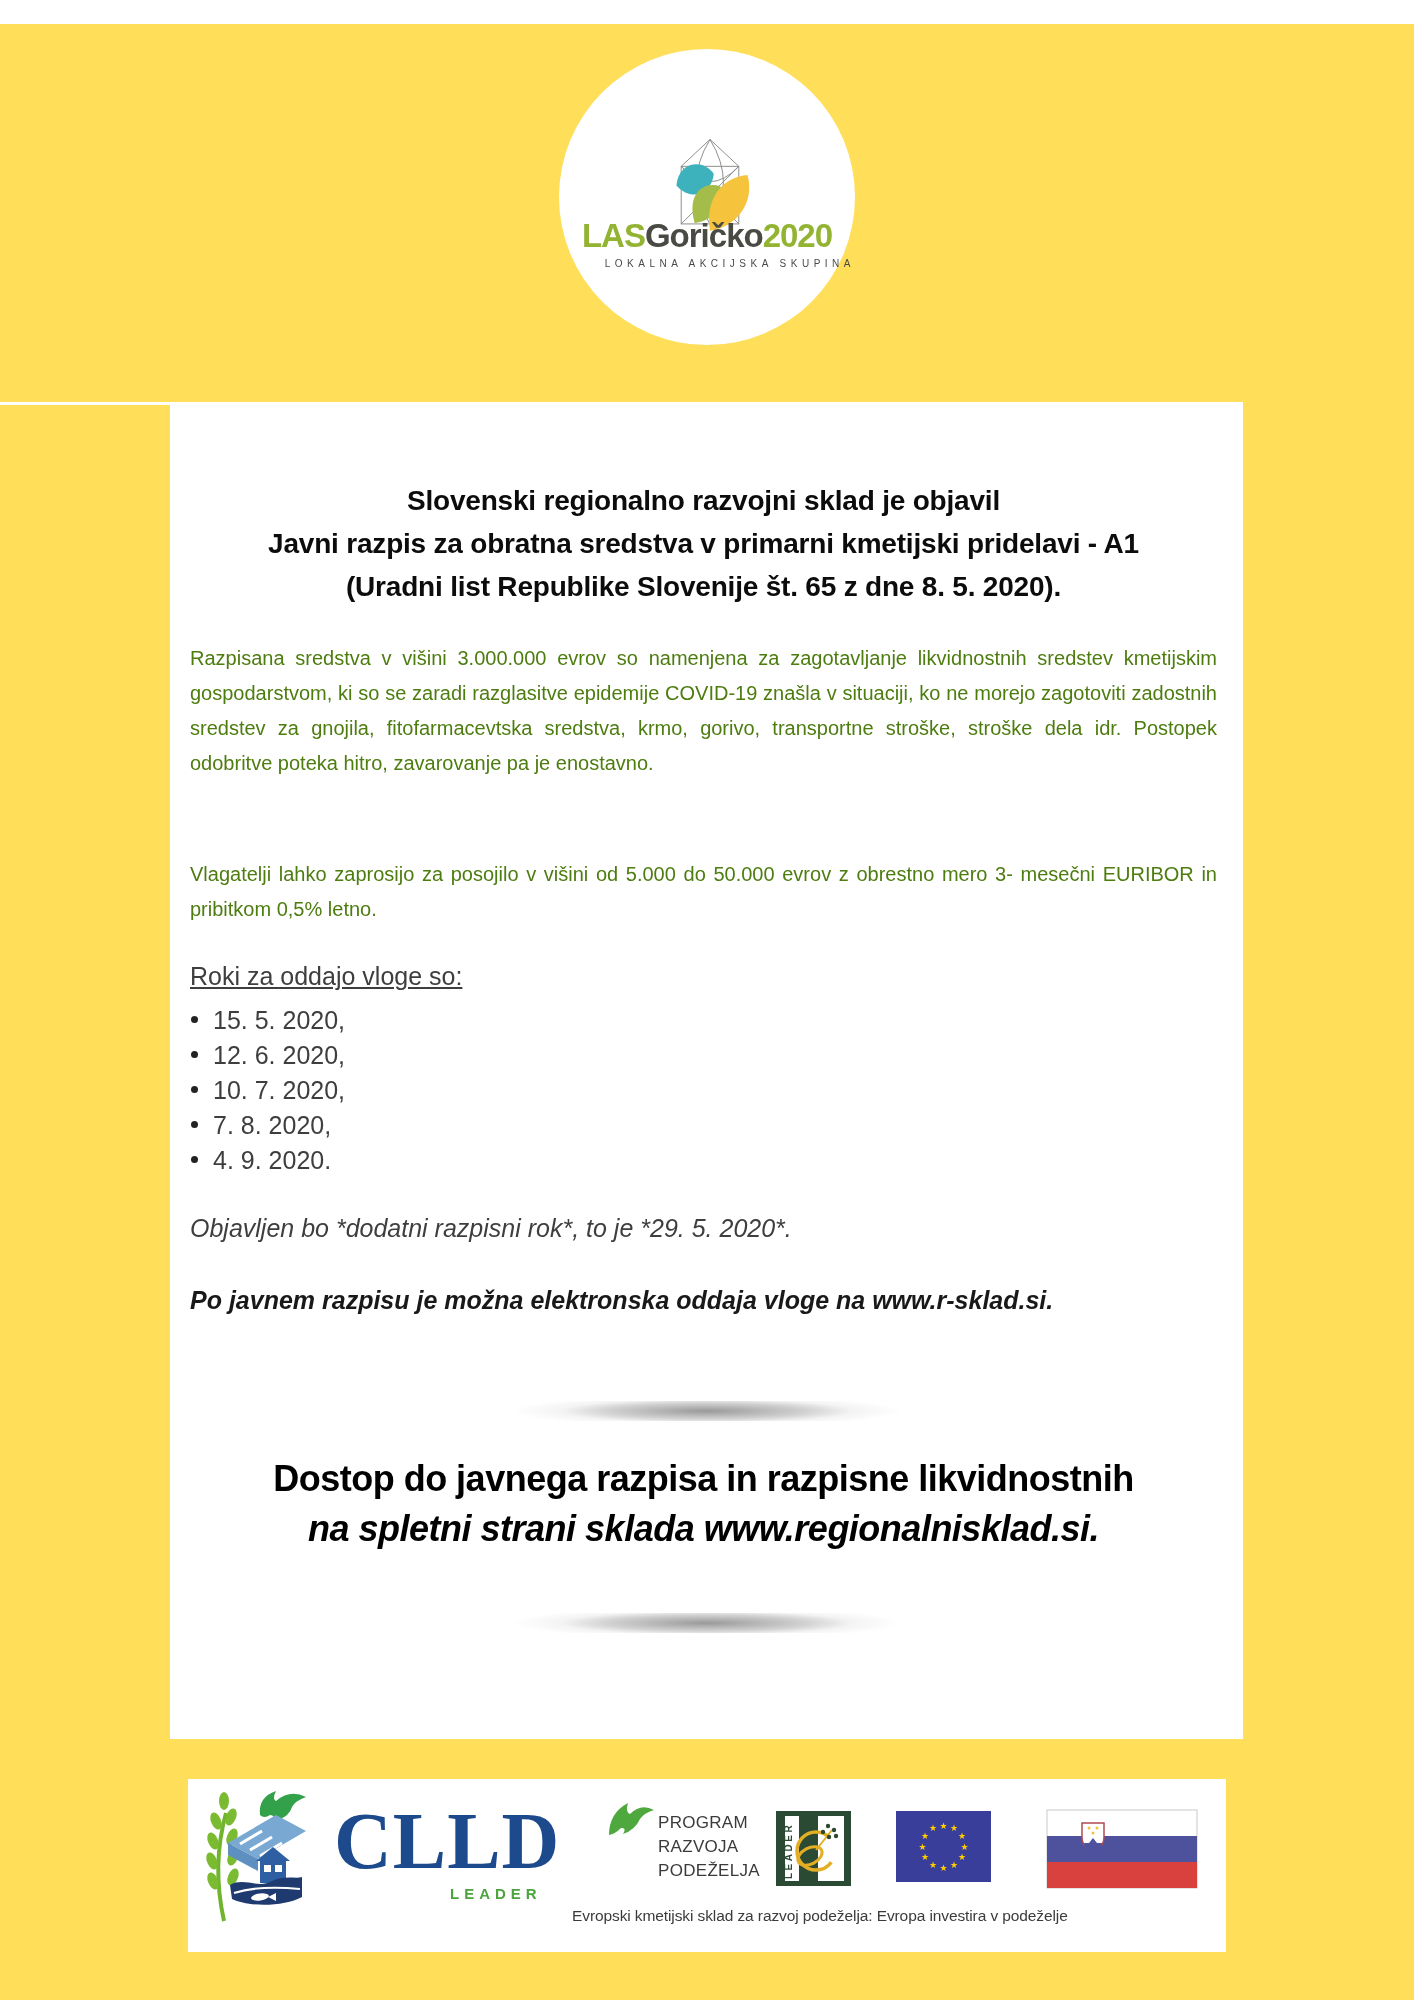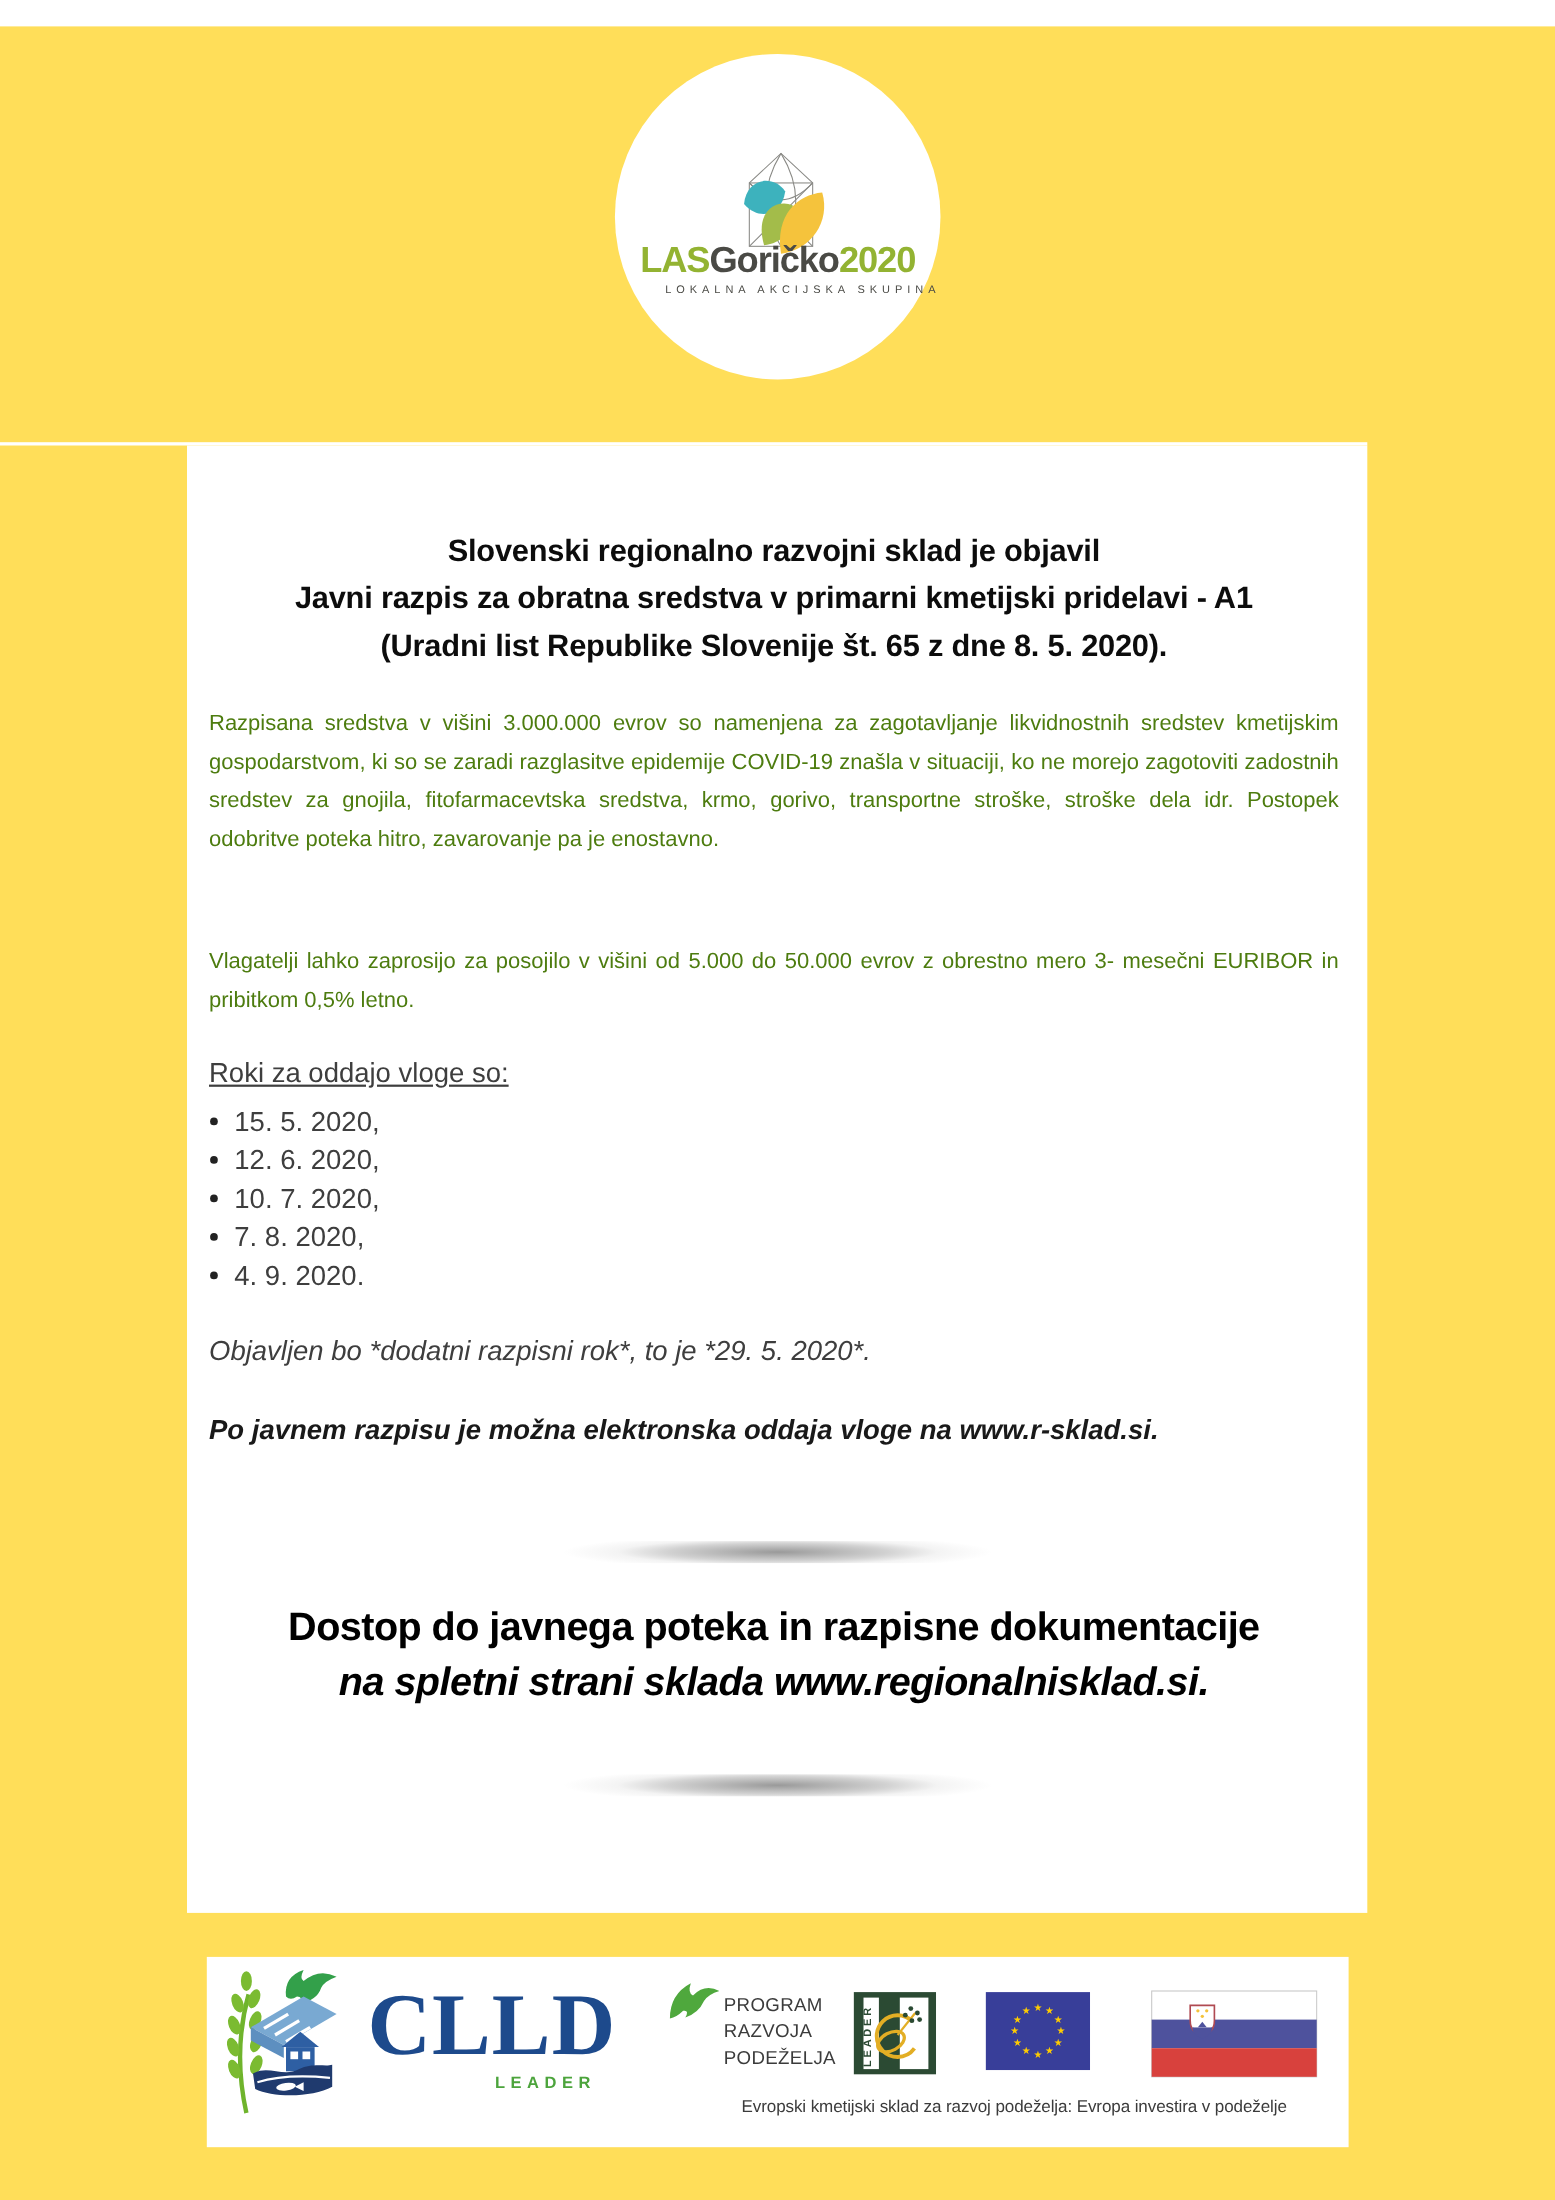--- a/index.html
+++ b/index.html
@@ -41,21 +41,21 @@
   
   .footer-bar{position:absolute;left:188px;top:1755px;width:1038px;height:173px;background:#ffffff;}
   .clld-icon{position:absolute;left:12px;top:6px;}
   .clld-text{position:absolute;left:146px;top:22px;font-family:"Liberation Serif",serif;font-weight:bold;font-size:80px;line-height:1;color:#1D4A8C;letter-spacing:1px;}
   .clld-sub{position:absolute;left:262px;top:106px;font-size:15px;font-weight:bold;letter-spacing:5px;color:#4CA43C;}
   .prp-swallow{position:absolute;left:418px;top:20px;}
   .prp-text{position:absolute;left:470px;top:32px;font-size:17px;line-height:24px;color:#3b3b3b;letter-spacing:0.3px;}
   .leader-logo{position:absolute;left:588px;top:32px;}
   .eu-flag{position:absolute;left:708px;top:32px;}
   .si-flag{position:absolute;left:858px;top:30px;}
-  .footer-caption{position:absolute;left:384px;top:128px;width:700px;text-align:center;font-size:15.5px;color:#3b3b3b;letter-spacing:-0.1px;white-space:nowrap;}
+  .footer-caption{position:absolute;left:384px;top:128px;width:700px;text-align:left;font-size:15.5px;color:#3b3b3b;letter-spacing:-0.1px;white-space:nowrap;}
 </style>
 </head>
 <body>
 
 <div class="page">
 
   <div class="top-line"></div>
 
   <div class="logo-circle">
     <svg class="logo-mark" viewBox="0 0 100 105" width="96" height="102">
@@ -108,21 +108,21 @@
           <div class="dl-dot"></div>
           <div class="dl-txt">4. 9. 2020.</div>
         </div>
     </div>
 
     <div class="inner note-italic">Objavljen bo *dodatni razpisni rok*, to je *29. 5. 2020*.</div>
     <div class="inner note-bold">Po javnem razpisu je možna elektronska oddaja vloge na www.r-sklad.si.</div>
 
     <div class="page-shadow shadow1"></div>
 
-    <div class="inner cta cta1">Dostop do javnega poteka in razpisne dokumentacije</div>
+    <div class="inner cta cta1">Dostop do javnega razpisa in razpisne likvidnostnih</div>
     <div class="inner cta cta2">na spletni strani sklada www.regionalnisklad.si.</div>
 
     <div class="page-shadow shadow2"></div>
   </div>
 
   <div class="footer-bar">
 
     <svg class="clld-icon" viewBox="0 0 132 140" width="132" height="140">
 
       <path d="M26,28 C16,64 16,100 24,136" stroke="#6FB42C" stroke-width="4" fill="none"></path>

